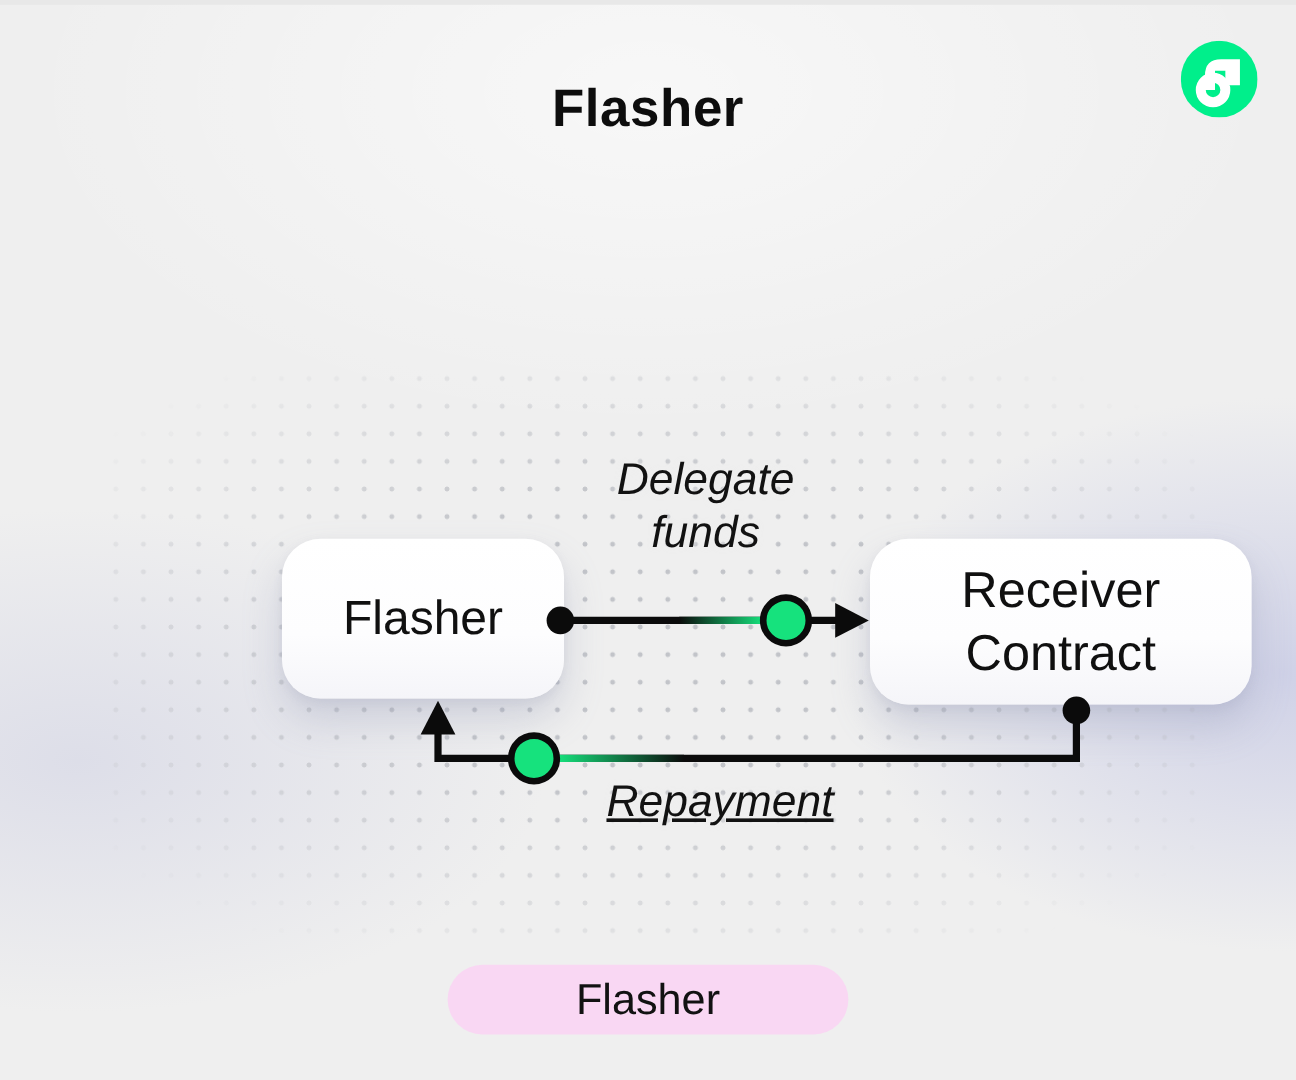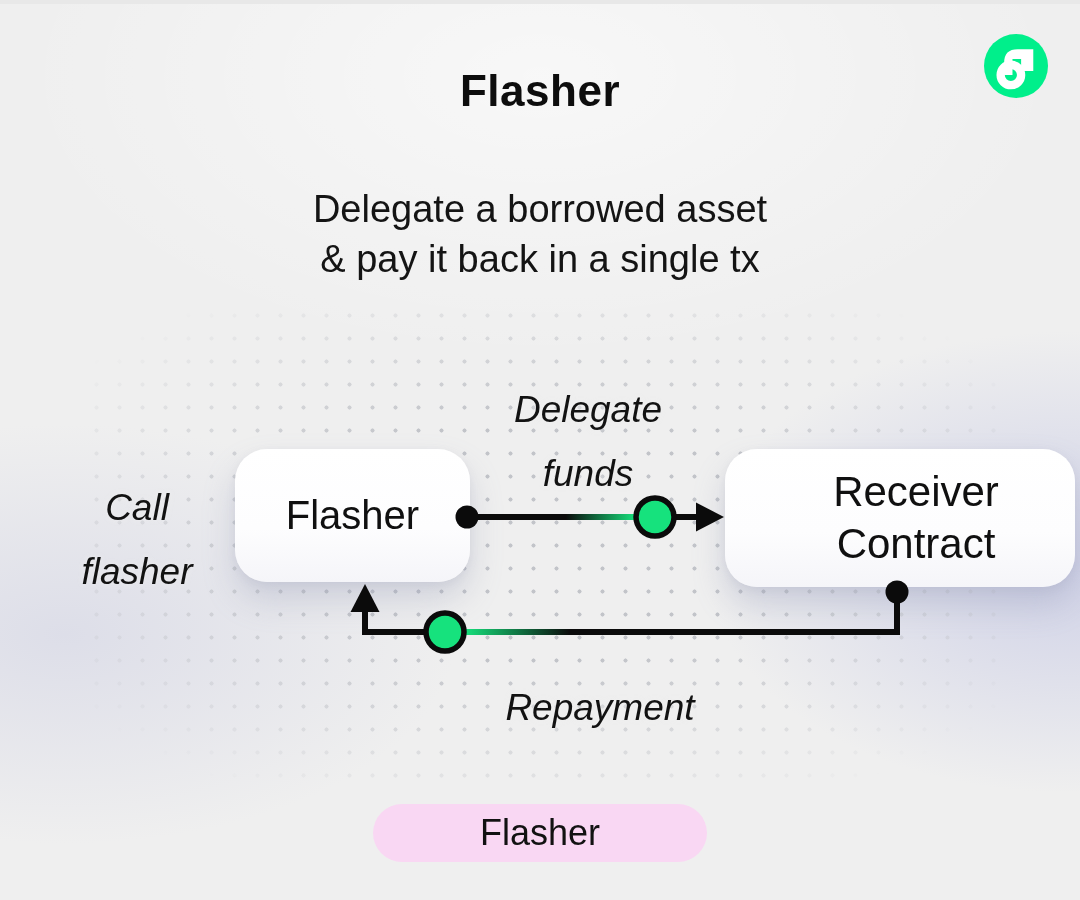--- a/index.html
+++ b/index.html
@@ -43,31 +43,31 @@
   .node-box{
     position:absolute;
     display:flex;align-items:center;justify-content:center;
     background:linear-gradient(180deg,#ffffff 0%,#fdfdfe 60%,#f5f5f9 100%);
     border-radius:32px;
     box-shadow:0 18px 32px rgba(140,146,175,.30), 0 3px 8px rgba(150,150,170,.12);
     color:#101010;
     z-index:1;
   }
   .node-flasher{left:235px;top:445px;width:235px;height:133px;font-size:40px;}
-  .node-receiver{left:725px;top:445px;width:318px;height:138px;font-size:42px;line-height:52px;text-align:center;white-space:pre-line;padding-left:32px;}
+  .node-receiver{left:725px;top:445px;width:318px;height:138px;font-size:42px;line-height:52px;text-align:center;white-space:pre-line;}
   .edge-label{
     position:absolute;
-    font-style:italic;font-size:37px;line-height:64px;color:#121212;
+    font-style:italic;font-size:37px;line-height:44px;color:#121212;
     text-align:center;white-space:pre-line;
     text-shadow:0 0 6px rgba(239,239,239,.9);
     z-index:3;
   }
   .label-call{left:27px;top:472px;width:220px;}
   .label-delegate{left:458px;top:374px;width:260px;}
-  .label-repayment{left:470px;top:672px;width:260px;}
+  .label-repayment{left:470px;top:642px;width:260px;text-decoration:underline;}
   .connector-layer{
     position:absolute;left:0;top:0;width:1080px;height:900px;z-index:2;
     pointer-events:none;
   }
   .action-pill{
     position:absolute;left:373px;top:800px;width:334px;height:58px;
     background:#f9d7f3;border-radius:29px;
     display:flex;align-items:center;
     padding:0;box-sizing:border-box;
     z-index:3;
@@ -95,25 +95,21 @@
   <div class="page-title">Flasher</div>
 
   <span class="logo">
     <svg viewBox="0 0 100 100" width="64" height="64" aria-hidden="true">
       <circle cx="50" cy="50" r="50" fill="#00ef8b"></circle>
       <circle cx="42" cy="64" r="16" fill="none" stroke="#ffffff" stroke-width="13"></circle>
       <path fill="#ffffff" d="M31.5 64 L31.5 45 Q31.5 24 52.5 24 L77 24 L77 58 L58 58 L58 39 L44.5 39 L44.5 64 Z"></path>
     </svg>
   </span>
 
-  <div class="subtitle">Delegate a borrowed asset
-&amp; pay it back in a single tx</div>
 
-  <div class="edge-label label-call">Call
-flasher</div>
   <div class="edge-label label-delegate">Delegate
 funds</div>
   <div class="edge-label label-repayment">Repayment</div>
 
   <div class="node-box node-flasher">
     <span>Flasher</span>
   </div>
 
   <div class="node-box node-receiver">
     <span>Receiver

